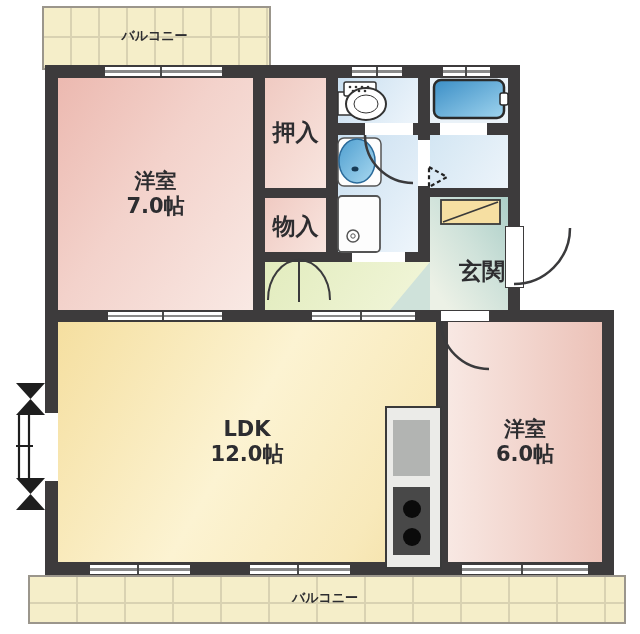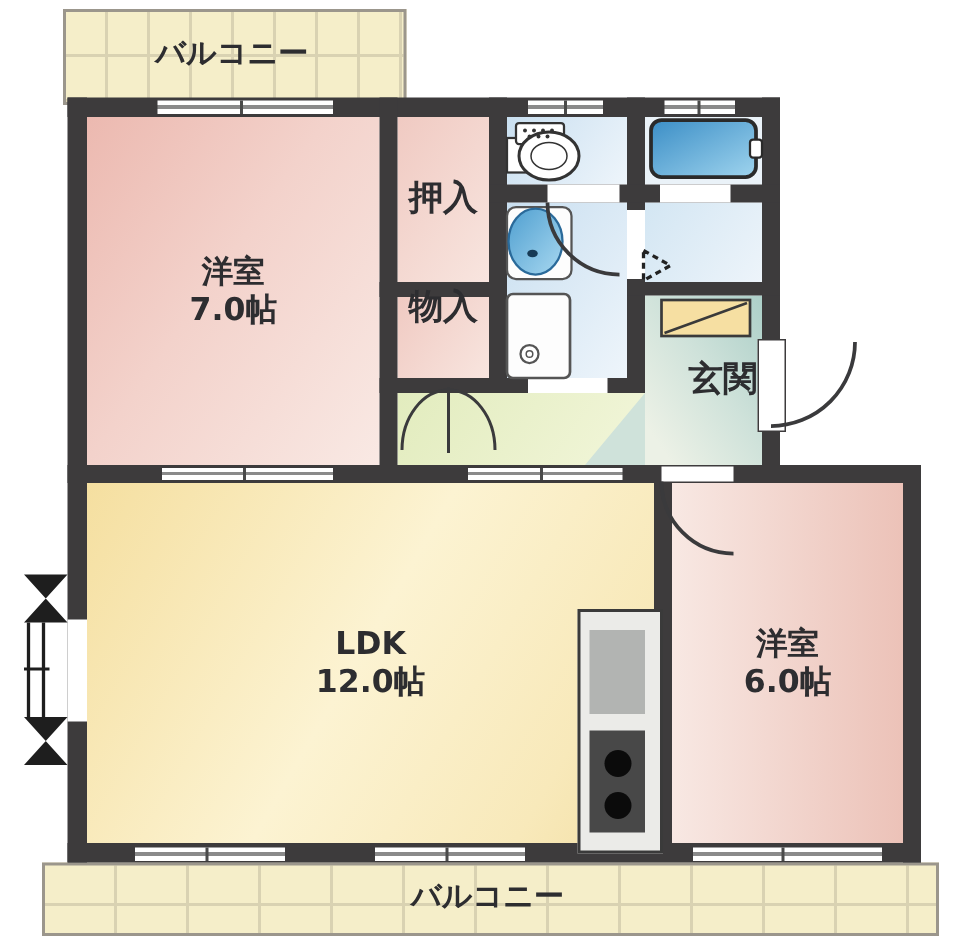--- a/index.html
+++ b/index.html
@@ -35,21 +35,21 @@
   .k-outer{position:absolute;background:#ebebe8;border:2px solid #3a3a3a;}
   .k-sink{position:absolute;background:#b2b4b2;}
   .k-stove{position:absolute;background:#484848;}
   .burner{position:absolute;width:18px;height:18px;border-radius:50%;background:#0b0b0b;}
   
   .lbl{position:absolute;display:flex;flex-direction:column;align-items:center;justify-content:center;
        color:#2d2d30;font-weight:700;text-align:center;pointer-events:none;}
   .lbl .ln{display:block;line-height:1.18;}
   .fs21{font-size:21px;}
   .fs20{font-size:23px;}
-  .fs19{font-size:20px;}
+  .fs19{font-size:13px;}
   svg.overlay{position:absolute;left:0;top:0;pointer-events:none;}
 </style>
 </head>
 <body>
 
 <div id="stage">
 
   <div class="balc topb" style="left:42px;top:6px;width:225px;height:60px;"></div>
   <div class="balc botb" style="left:28px;top:575px;width:594px;height:45px;"></div>
 
@@ -183,25 +183,25 @@
 
   <div class="lbl" style="left:58px;top:78px;width:195px;height:232px;">
     <span class="ln fs21">洋室</span>
     <span class="ln fs21">7.0帖</span>
   </div>
 
   <div class="lbl fs20" style="left:265px;top:78px;width:61px;height:110px;">
     <span class="ln">押入</span>
   </div>
 
-  <div class="lbl fs20" style="left:265px;top:184px;width:61px;height:43px;">
+  <div class="lbl fs20" style="left:265px;top:205px;width:61px;height:43px;">
     <span class="ln">物入</span>
   </div>
 
-  <div class="lbl fs20" style="left:428px;top:197px;width:80px;height:113px;padding-left:14px;">
+  <div class="lbl fs20" style="left:428px;top:215px;width:80px;height:113px;padding-left:14px;">
     <span class="ln">玄関</span>
   </div>
 
   <div class="lbl" style="left:58px;top:322px;width:378px;height:240px;">
     <span class="ln fs21">LDK</span>
     <span class="ln fs21">12.0帖</span>
   </div>
 
   <div class="lbl" style="left:448px;top:322px;width:154px;height:240px;">
     <span class="ln fs21">洋室</span>

